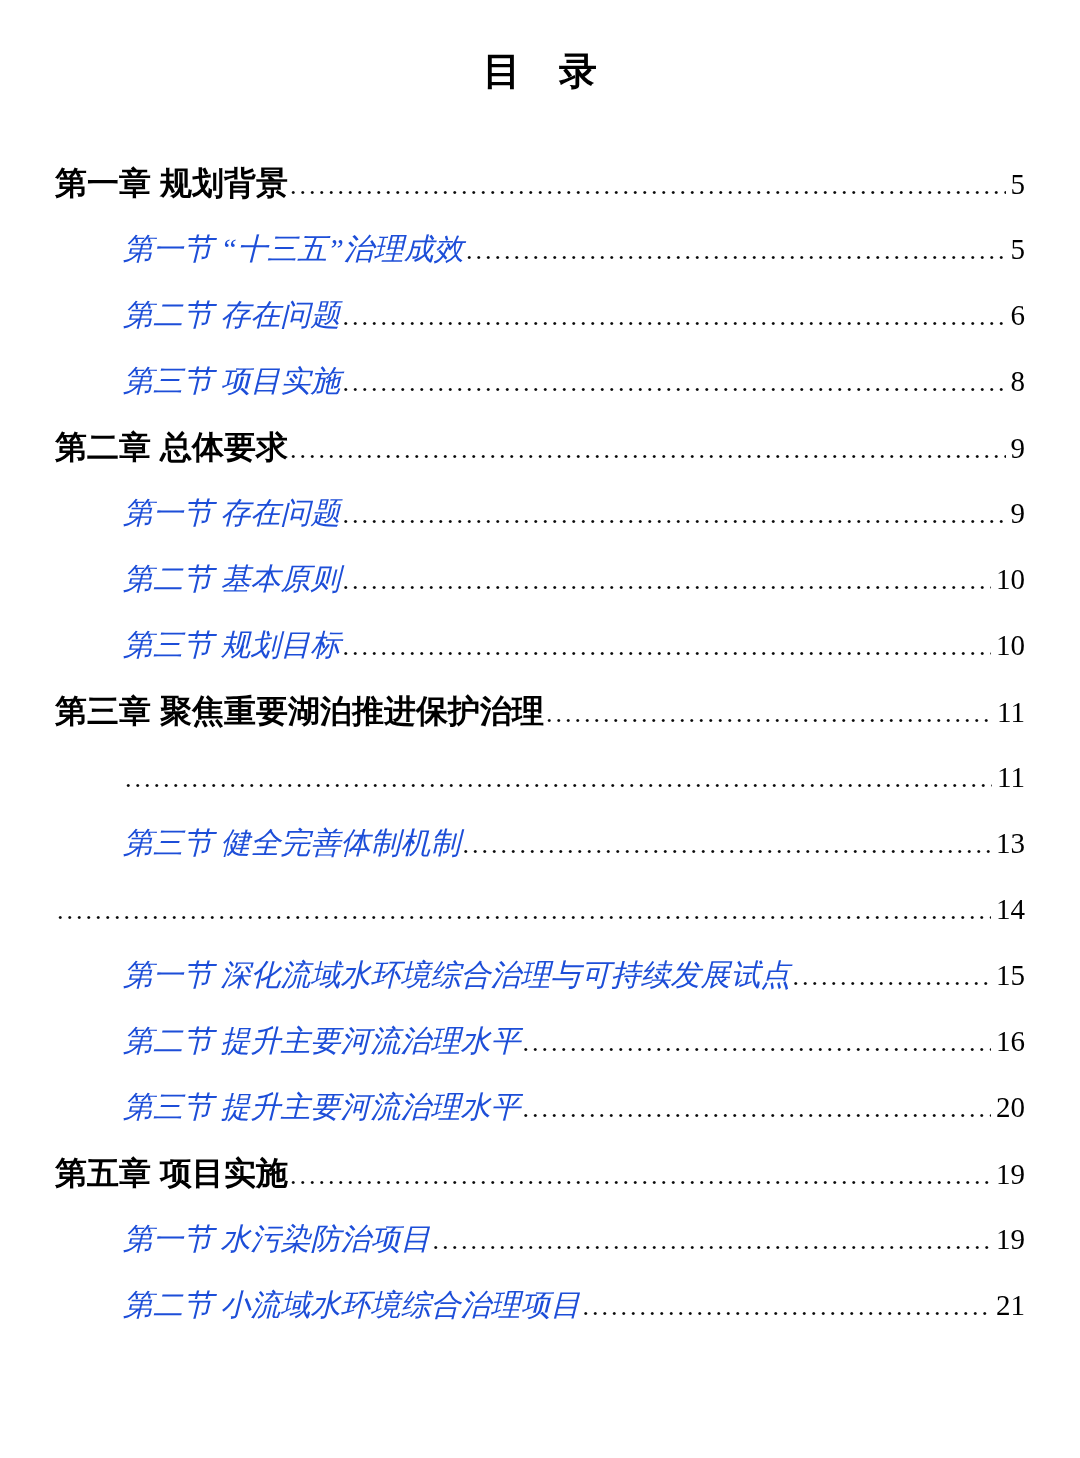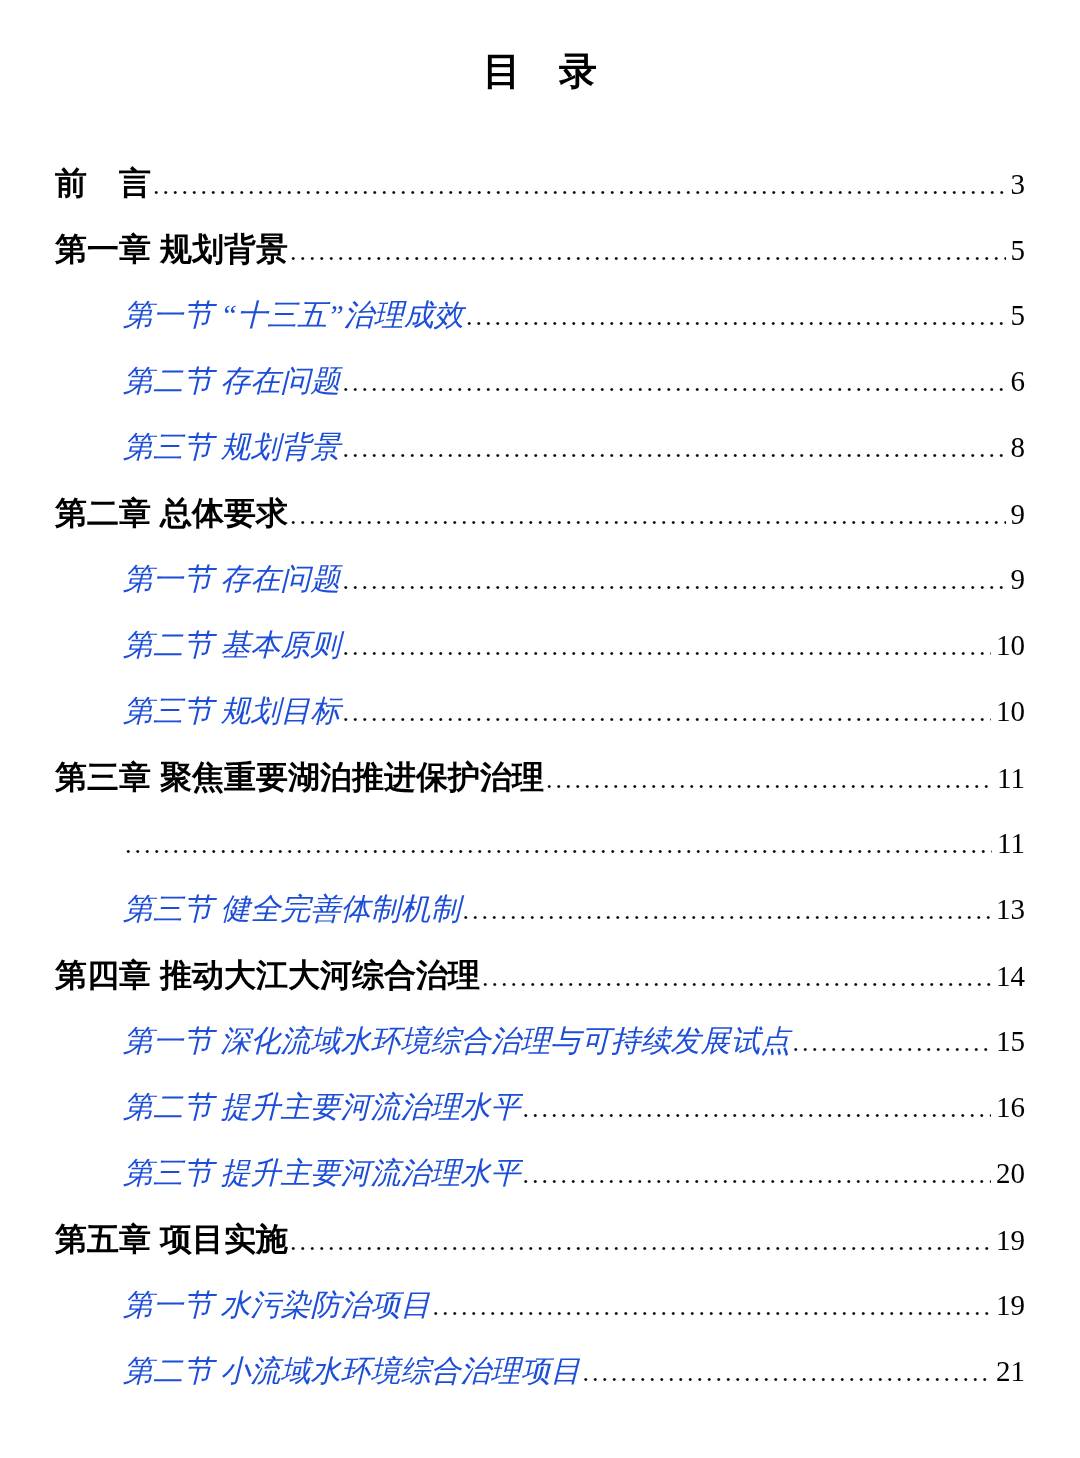--- a/index.html
+++ b/index.html
@@ -77,46 +77,41 @@
 </style>
 </head>
 <body>
 
 <div class="page">
 
   <div class="doc-title">目　录</div>
 
   <div class="toc">
 
-    <div class="toc-row chapter">
-      <span class="label">前　言</span>
-      <span class="dots"></span>
-      <span class="pagenum">3</span>
-    </div>
 
     <div class="toc-row chapter">
       <span class="label">第一章 规划背景</span>
       <span class="dots"></span>
       <span class="pagenum">5</span>
     </div>
 
     <div class="toc-row section">
       <span class="label">第一节 “十三五”治理成效</span>
       <span class="dots"></span>
       <span class="pagenum">5</span>
     </div>
 
     <div class="toc-row section">
       <span class="label">第二节 存在问题</span>
       <span class="dots"></span>
       <span class="pagenum">6</span>
     </div>
 
     <div class="toc-row section">
-      <span class="label">第三节 规划背景</span>
+      <span class="label">第三节 项目实施</span>
       <span class="dots"></span>
       <span class="pagenum">8</span>
     </div>
 
     <div class="toc-row chapter">
       <span class="label">第二章 总体要求</span>
       <span class="dots"></span>
       <span class="pagenum">9</span>
     </div>
 
@@ -150,21 +145,20 @@
     </div>
 
 
     <div class="toc-row section">
       <span class="label">第三节 健全完善体制机制</span>
       <span class="dots"></span>
       <span class="pagenum">13</span>
     </div>
 
     <div class="toc-row chapter">
-      <span class="label">第四章 推动大江大河综合治理</span>
       <span class="dots"></span>
       <span class="pagenum">14</span>
     </div>
 
     <div class="toc-row section">
       <span class="label">第一节 深化流域水环境综合治理与可持续发展试点</span>
       <span class="dots"></span>
       <span class="pagenum">15</span>
     </div>
 

